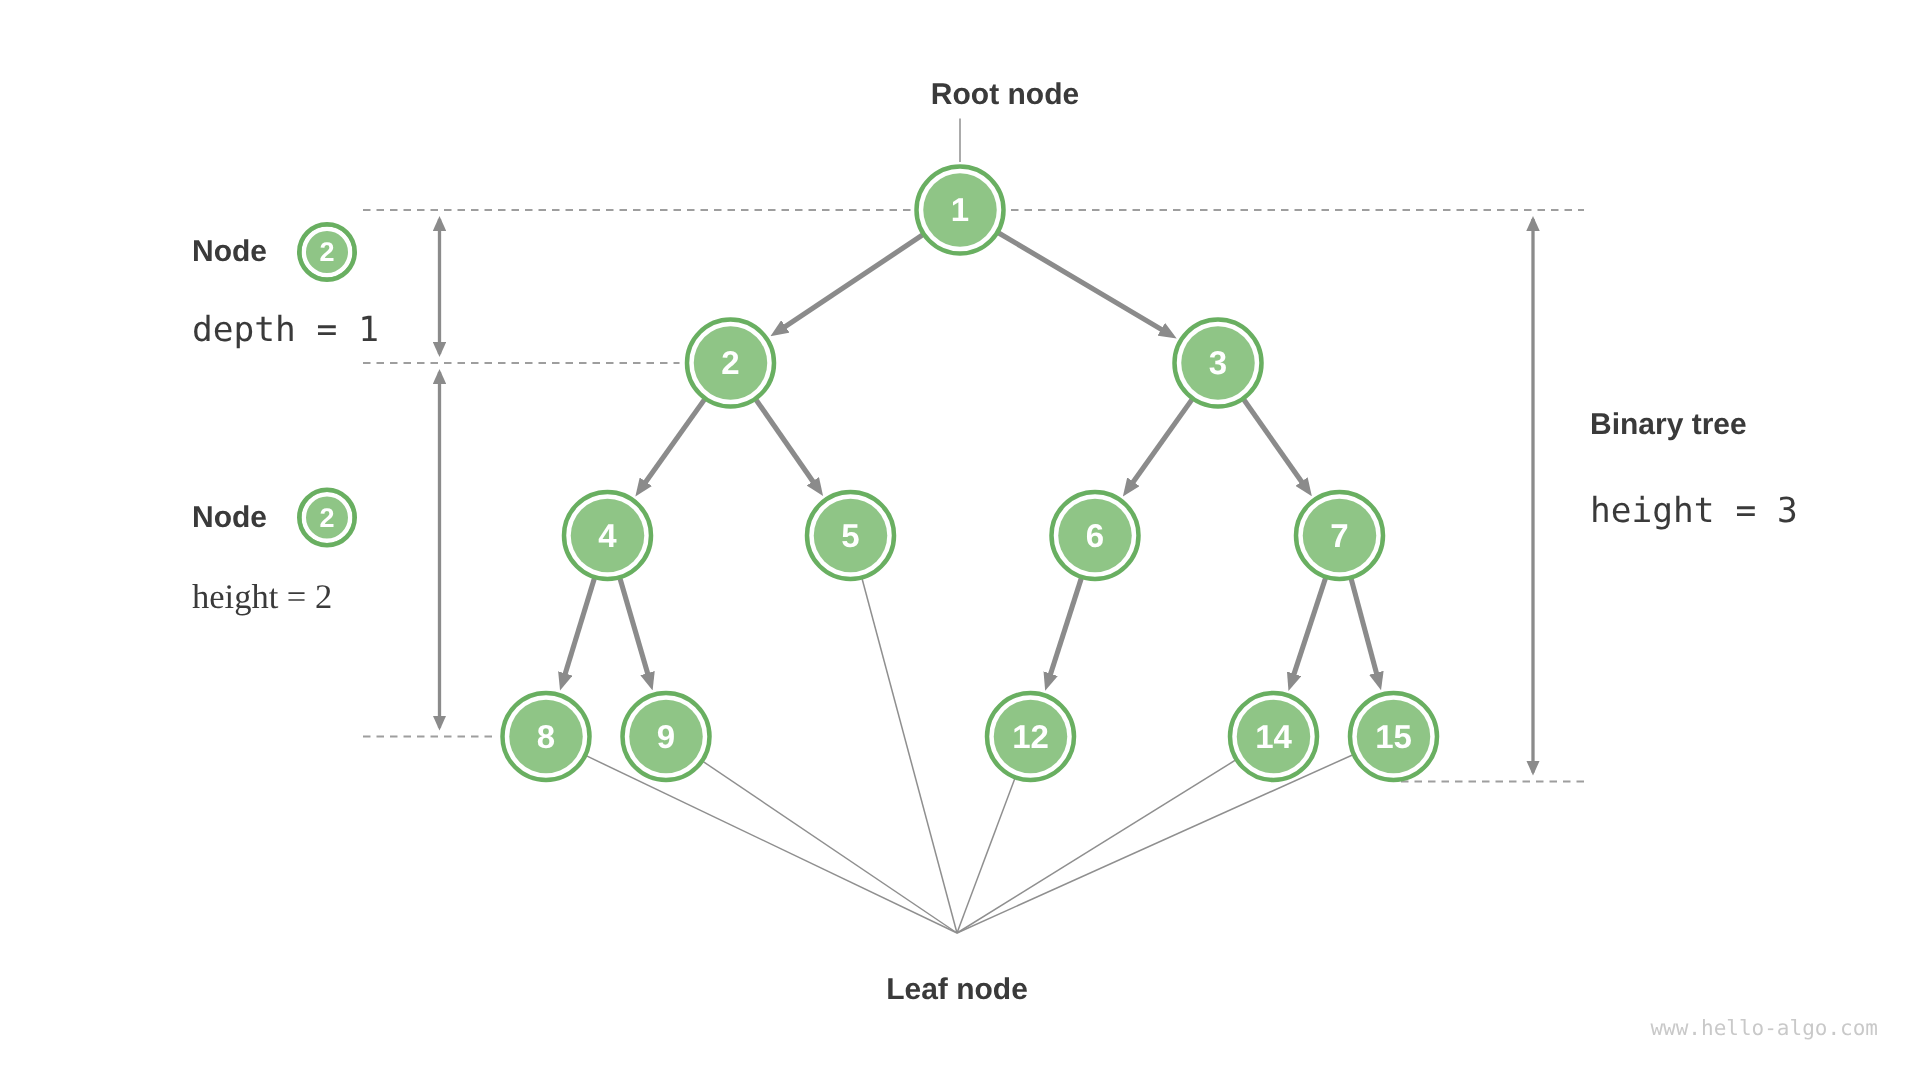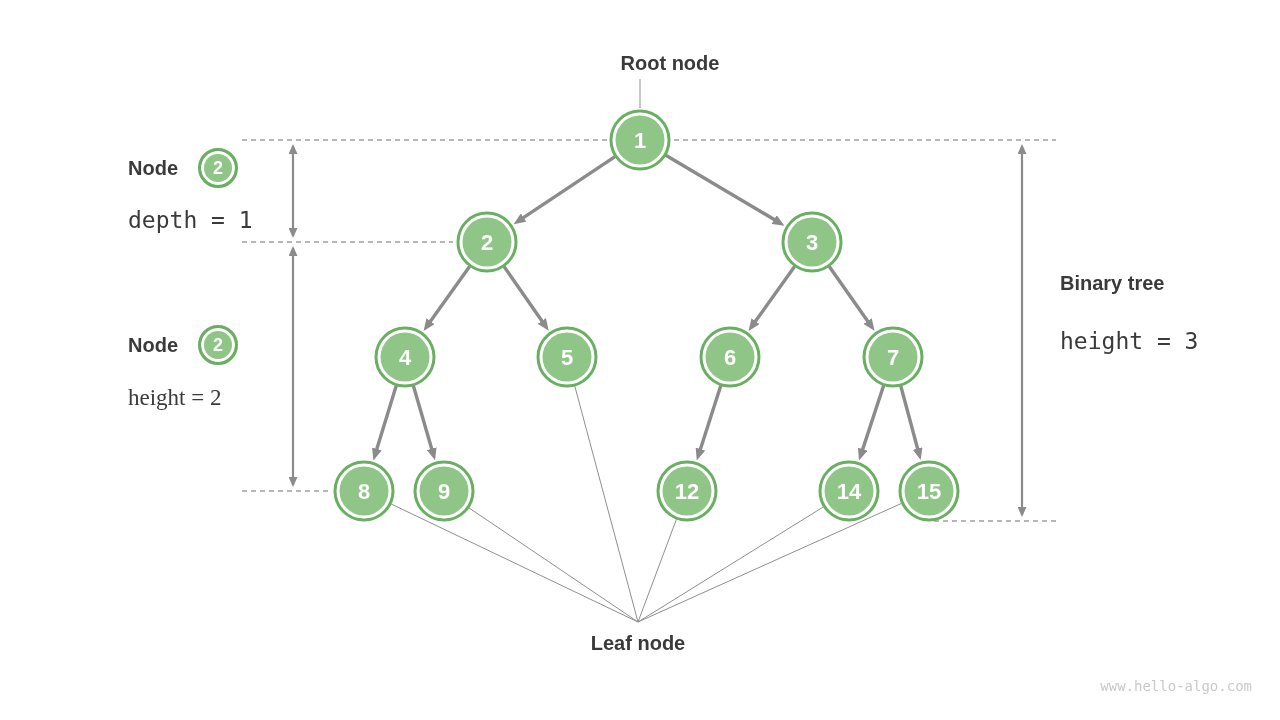--- a/index.html
+++ b/index.html
@@ -137,21 +137,21 @@
       </g>
       <g>
         <circle cx="929" cy="491" r="29" fill="#ffffff" stroke="#69AF61" stroke-width="3"></circle>
         <circle cx="929" cy="491" r="24.5" fill="#8FC586"></circle>
         <text x="929" y="491" fill="#FFFFFF" font-size="22" font-weight="700" font-family="&quot;Liberation Sans&quot;, sans-serif" text-anchor="middle" dy="7.5">15</text>
       </g>
     </svg>
 
   <div class="lbl center" style="left:640px;top:51px;margin-left:30px;">Root node</div>
 
-  <div class="lbl center" style="left:638px;top:631px;">Leaf node</div>
+  <div class="lbl center" style="left:638px;top:648px;">Leaf node</div>
 
   <div class="node-row" style="left:128px;top:148px;">
     <span class="lbl" style="position:static;">Node</span>
     <span class="badge">2</span>
   </div>
   <div class="mono" style="left:128px;top:207px;">depth = 1</div>
 
   <div class="node-row" style="left:128px;top:325px;">
     <span class="lbl" style="position:static;">Node</span>
     <span class="badge">2</span>

